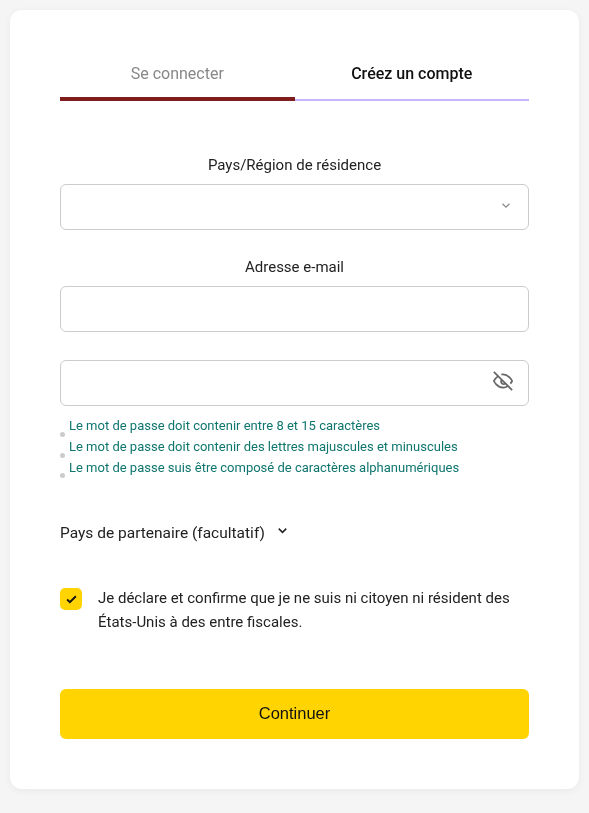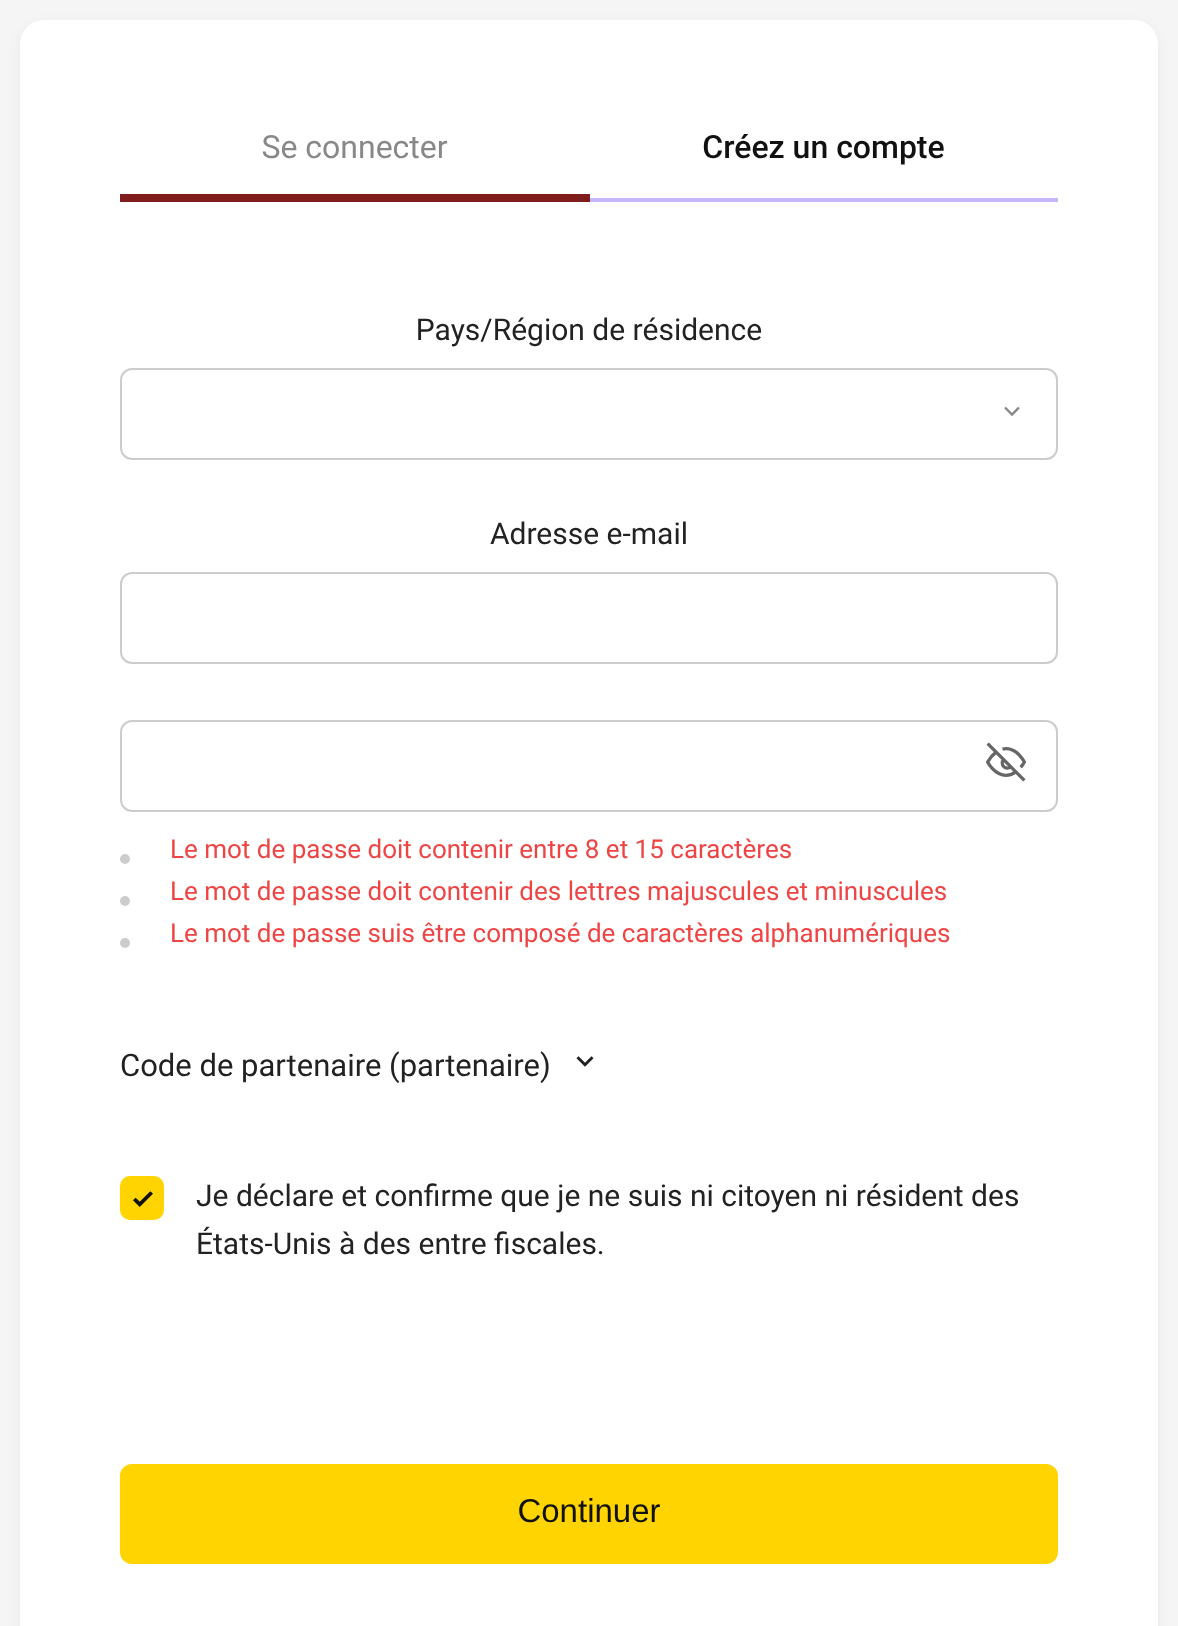--- a/index.html
+++ b/index.html
@@ -68,24 +68,24 @@
     position: absolute;
     right: 16px;
     top: 50%;
     transform: translateY(-50%);
     cursor: pointer;
     color: #666;
   }
   .hints { margin-top: 10px; }
   .hint {
     display: flex;
-    align-items: center;
-    gap: 20px;
+    align-items: flex-end;
+    gap: 4px;
     font-size: 13px;
-    color: #ef4444;
+    color: #0f766e;
     line-height: 1.6;
   }
   .hint-dot {
     width: 5px;
     height: 5px;
     border-radius: 50%;
     background: #ccc;
     margin-top: 7px;
     flex-shrink: 0;
   }
@@ -126,21 +126,20 @@
   .submit-btn {
     width: 100%;
     height: 50px;
     background: #FFD400;
     border: none;
     border-radius: 6px;
     font-size: 16.5px;
     color: #111;
     cursor: pointer;
     font-weight: 450;
-    margin-top: 43px;
   }
 </style>
 </head>
 <body>
 
 <div class="card">
 
   <div class="tabs">
     <div class="tab">Se connecter</div>
     <div class="tab active">Créez un compte</div>
@@ -187,21 +186,21 @@
           <span>Le mot de passe doit contenir des lettres majuscules et minuscules</span>
         </div>
       <div class="hint">
           <span class="hint-dot"></span>
           <span>Le mot de passe suis être composé de caractères alphanumériques</span>
         </div>
     </div>
   </div>
 
   <div class="partner-row">
-    <span>Code de partenaire (partenaire)</span>
+    <span>Pays de partenaire (facultatif)</span>
     <span>
       <svg width="15" height="15" viewBox="0 0 24 24" fill="none" stroke="currentColor" stroke-width="2.4">
           <polyline points="6 9 12 15 18 9"></polyline>
         </svg>
     </span>
   </div>
 
   <div class="declaration-row">
     <div class="checkbox">
       <svg viewBox="0 0 24 24" fill="none" stroke="#111" stroke-width="3.5">

